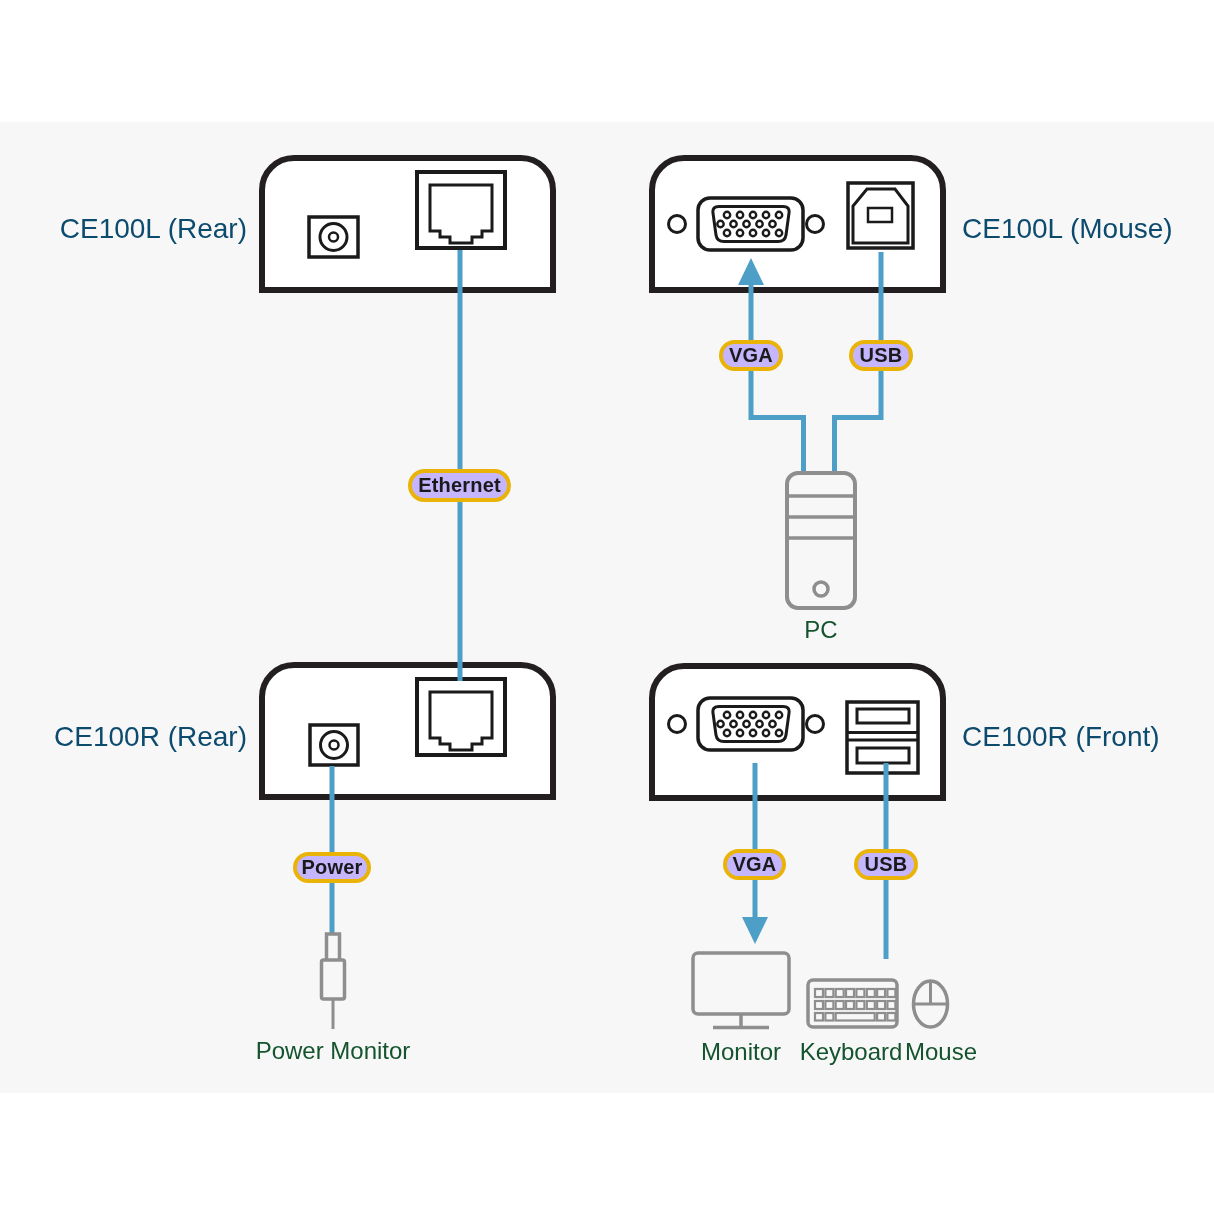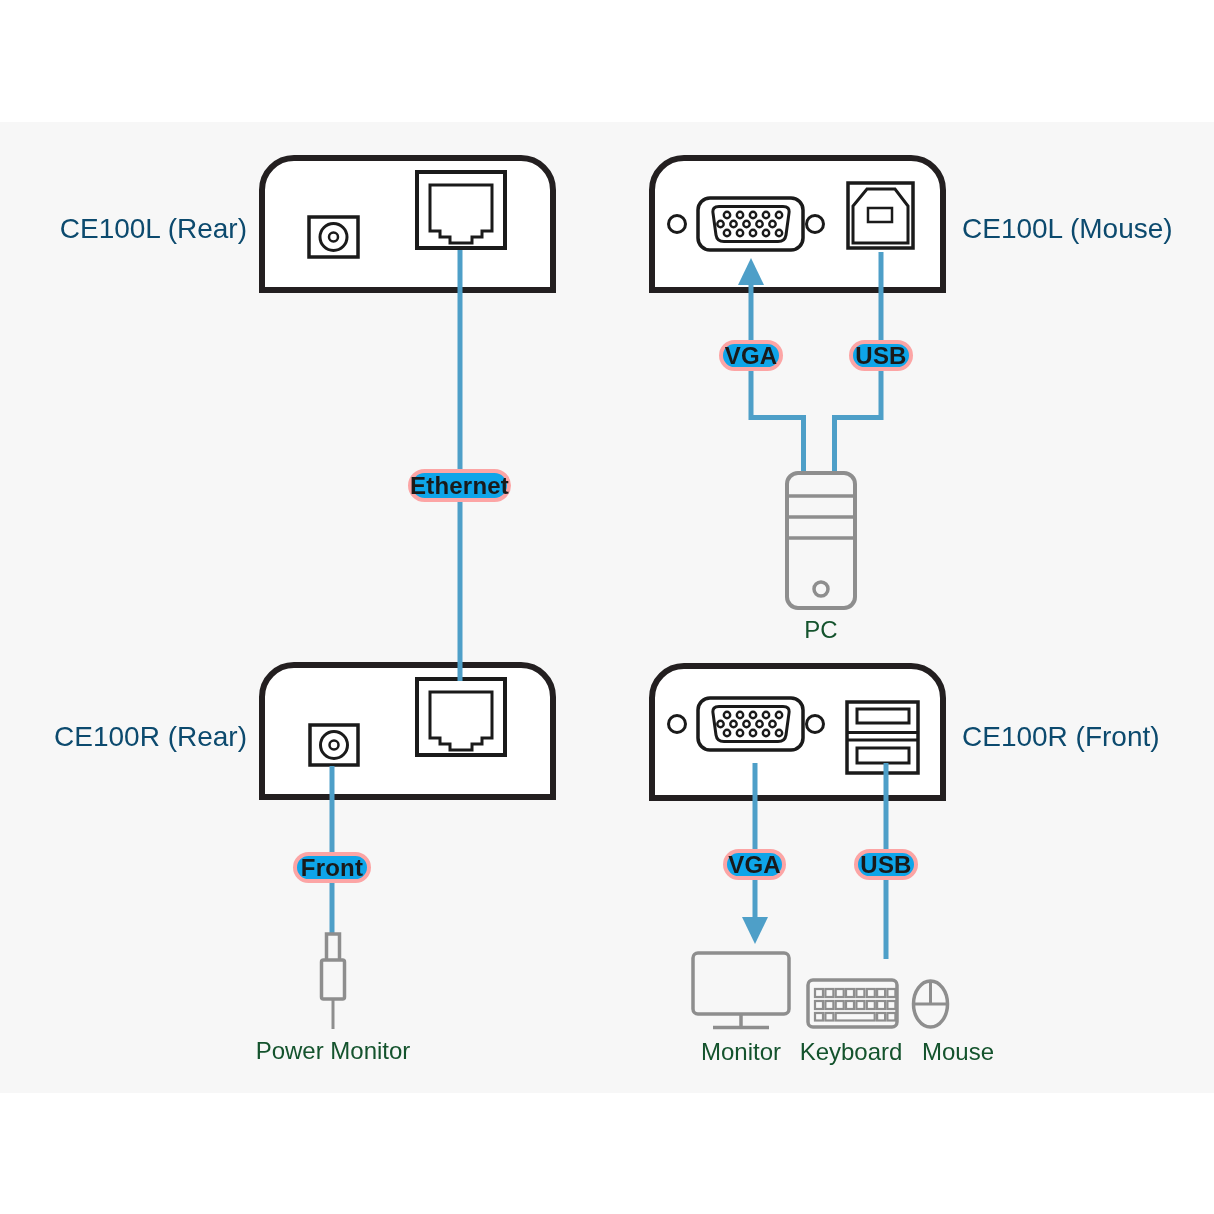--- a/index.html
+++ b/index.html
@@ -20,23 +20,23 @@
   }
   .right-align { text-align:right; }
 
   .peri-label {
     position:absolute; font-size:24px; line-height:30px; color:#14532d;
     text-align:center; white-space:nowrap;
   }
 
   .pill {
     position:absolute; box-sizing:border-box;
-    background:#0ea5e9; border:4px solid #fca5a5; border-radius:999px;
+    background:#c4b5fd; border:4px solid #eab308; border-radius:999px;
     display:flex; align-items:center; justify-content:center;
-    font-size:24px; font-weight:bold; color:#1A1A1A;
+    font-size:20px; font-weight:bold; color:#1A1A1A;
     letter-spacing:0.2px; white-space:nowrap;
   }
 </style>
 </head>
 <body>
 
 <div class="stage">
 
   <div class="canvas-band"></div>
 
@@ -211,23 +211,23 @@
   </svg>
 
   <div class="device-label right-align" style="left:0; width:247px; top:212px;">CE100L (Rear)</div>
   <div class="device-label" style="left:962px; top:212px;">CE100L (Mouse)</div>
   <div class="device-label right-align" style="left:0; width:247px; top:720px;">CE100R (Rear)</div>
   <div class="device-label" style="left:962px; top:720px;text-align:center;">CE100R (Front)</div>
 
   <div class="pill" style="left:408px; top:469px; width:103px; height:33px;">Ethernet</div>
   <div class="pill" style="left:719px; top:340px; width:64px; height:31px;">VGA</div>
   <div class="pill" style="left:849px; top:340px; width:64px; height:31px;">USB</div>
-  <div class="pill" style="left:293px; top:852px; width:78px; height:31px;">Front</div>
+  <div class="pill" style="left:293px; top:852px; width:78px; height:31px;">Power</div>
   <div class="pill" style="left:723px; top:849px; width:63px; height:31px;">VGA</div>
   <div class="pill" style="left:854px; top:849px; width:64px; height:31px;">USB</div>
 
   <div class="peri-label" style="left:771px; top:615px; width:100px;">PC</div>
   <div class="peri-label" style="left:223px; top:1036px; width:220px;">Power Monitor</div>
   <div class="peri-label" style="left:681px; top:1037px; width:120px;">Monitor</div>
   <div class="peri-label" style="left:791px; top:1037px; width:120px;">Keyboard</div>
-  <div class="peri-label" style="left:888px; top:1037px; width:106px;text-align:right;">Mouse</div>
+  <div class="peri-label" style="left:888px; top:1037px; width:106px;">Mouse</div>
 
 </div>
 
 </body></html>

